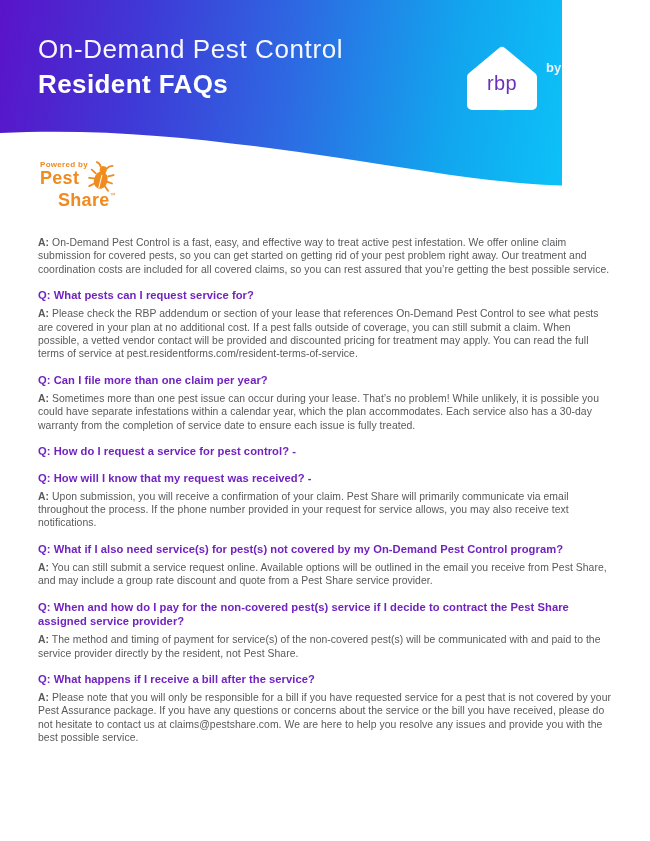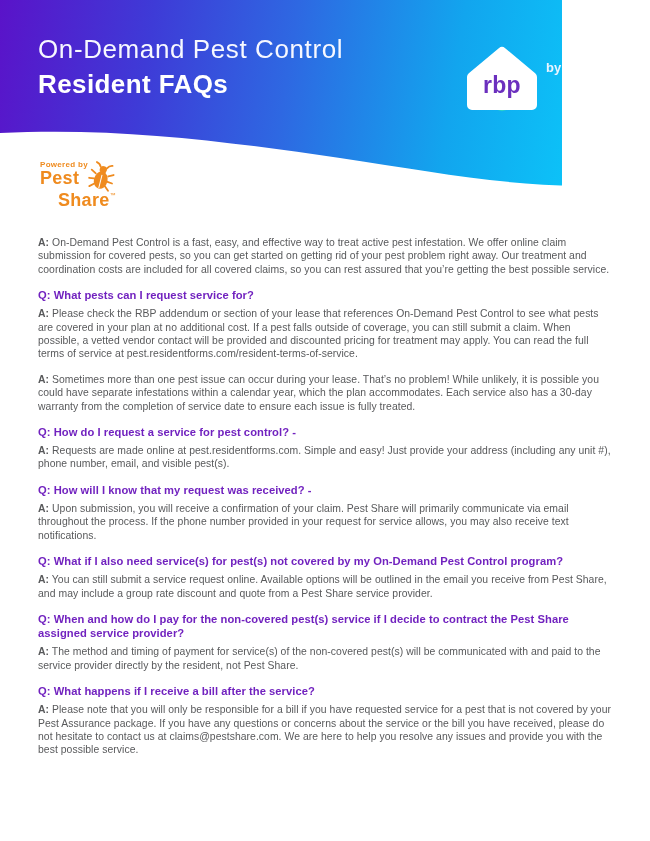--- a/index.html
+++ b/index.html
@@ -50,22 +50,22 @@
     width: 50px; height: 50px;
     background: #2bd2c9;
     border-radius: 10px;
     transform: rotate(45deg);
   }
   .rbp-house { position: absolute; left: 0; top: 0; width: 72px; height: 66px; }
   .rbp-text {
     position: absolute; left: 0; top: 26px; width: 72px;
     text-align: center;
     color: #6b2fbe;
-    font-size: 23px;
-    font-weight: 700;
+    font-size: 20px;
+    font-weight: 400;
     letter-spacing: 0.3px;
   }
   .sn-block { position: absolute; left: 80px; top: 14px; white-space: nowrap; }
   .sn-by { color: #eaf4ff; font-size: 13px; font-weight: 600; vertical-align: 14px; margin-right: 2px; }
   .sn-words { display: inline-block; }
   .sn-line1, .sn-line2 { color: #ffffff; font-size: 13px; font-weight: 700; letter-spacing: 0.4px; line-height: 11px; }
   .sn-line2 { padding-left: 8px; }
 
   
   .ps-logo { position: absolute; left: 40px; top: 160px; width: 120px; }
@@ -148,25 +148,25 @@
 
   <div class="content">
     <div class="qa">
       <div class="a"><span class="a-prefix">A:</span><span> On-Demand Pest Control is a fast, easy, and effective way to treat active pest infestation. We offer online claim submission for covered pests, so you can get started on getting rid of your pest problem right away. Our treatment and coordination costs are included for all covered claims, so you can rest assured that you’re getting the best possible service.</span></div>
     </div>
     <div class="qa">
       <div class="q">Q: What pests can I request service for?</div>
       <div class="a"><span class="a-prefix">A:</span><span> Please check the RBP addendum or section of your lease that references On-Demand Pest Control to see what pests are covered in your plan at no additional cost. If a pest falls outside of coverage, you can still submit a claim. When possible, a vetted vendor contact will be provided and discounted pricing for treatment may apply. You can read the full terms of service at pest.residentforms.com/resident-terms-of-service.</span></div>
     </div>
     <div class="qa">
+      <div class="q">Q: Can I file more than one claim per year?</div>
       <div class="a"><span class="a-prefix">A:</span><span> Sometimes more than one pest issue can occur during your lease. That’s no problem! While unlikely, it is possible you could have separate infestations within a calendar year, which the plan accommodates. Each service also has a 30-day warranty from the completion of service date to ensure each issue is fully treated.</span></div>
     </div>
     <div class="qa">
       <div class="q">Q: How do I request a service for pest control? -</div>
-      <div class="a"><span class="a-prefix">A:</span><span> Requests are made online at pest.residentforms.com. Simple and easy! Just provide your address (including any unit #), phone number, email, and visible pest(s).</span></div>
     </div>
     <div class="qa">
       <div class="q">Q: How will I know that my request was received? -</div>
       <div class="a"><span class="a-prefix">A:</span><span> Upon submission, you will receive a confirmation of your claim. Pest Share will primarily communicate via email throughout the process. If the phone number provided in your request for service allows, you may also receive text notifications.</span></div>
     </div>
     <div class="qa">
       <div class="q">Q: What if I also need service(s) for pest(s) not covered by my On-Demand Pest Control program?</div>
       <div class="a"><span class="a-prefix">A:</span><span> You can still submit a service request online. Available options will be outlined in the email you receive from Pest Share, and may include a group rate discount and quote from a Pest Share service provider.</span></div>
     </div>
     <div class="qa">

